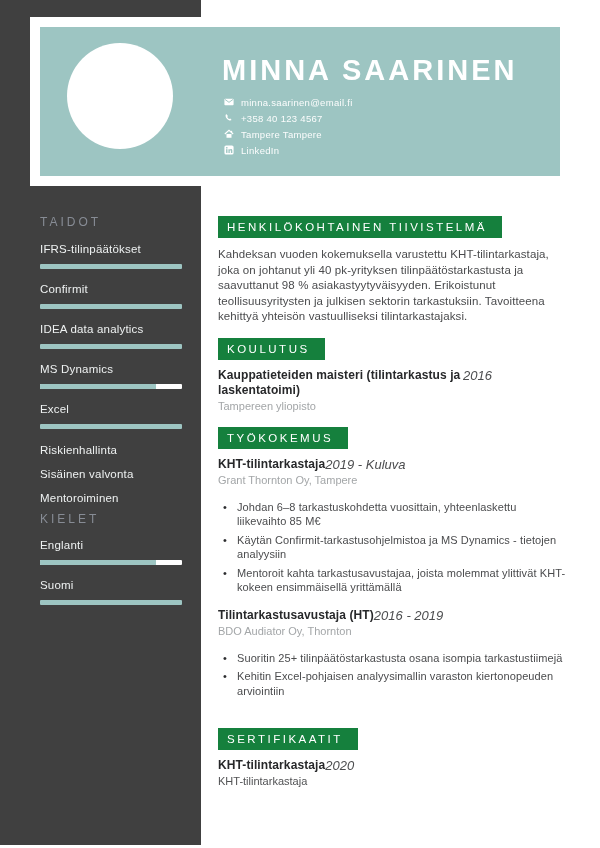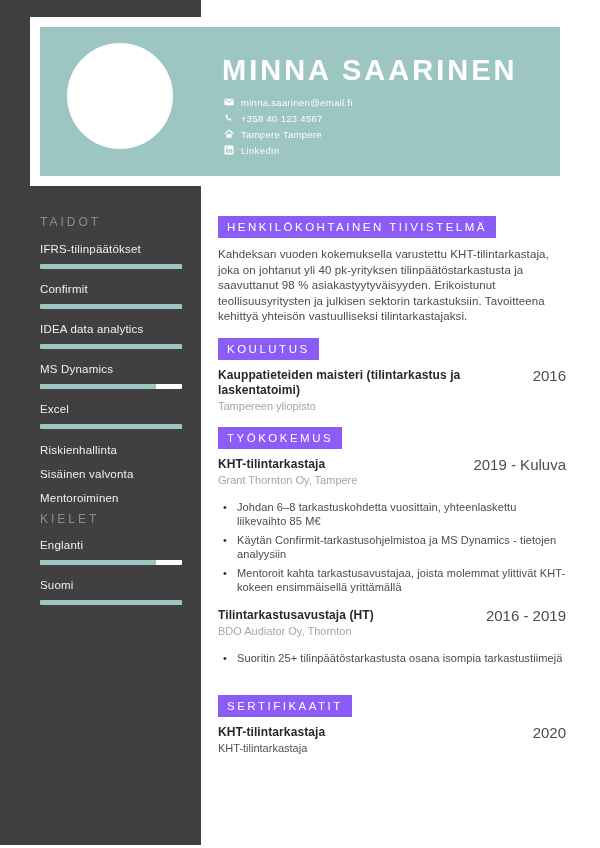--- a/index.html
+++ b/index.html
@@ -55,38 +55,38 @@
   .contacts { position:absolute; left:184px; top:70px; }
   .contact-row {
     display:flex; align-items:flex-start; height:16px; color:#fcfdfd;
     font-size:9.5px; letter-spacing:0.3px;
   }
   .contact-row .cicon { width:10px; height:10px; margin-right:7px; display:inline-flex; }
   .contact-row .cicon svg { width:10px; height:10px; }
   
   .main { position:absolute; left:218px; top:0; width:348px; }
   .badge {
-    display:inline-block; background:#8b5cf6; color:#ffffff;
-    font-size:11.5px; letter-spacing:2.5px; padding:5px 9px 4px 9px;
+    display:inline-block; background:#15803d; color:#ffffff;
+    font-size:11.5px; letter-spacing:2.5px; padding:5px 15px 4px 9px;
     line-height:13px;
   }
   .badge.first { margin-top:216px; }
   .summary-text {
     margin-top:9px; font-size:11.5px; line-height:15.5px; color:#4a4b4d;
     letter-spacing:0.1px;
   }
   .section { margin-top:13px; }
   .section.certs { margin-top:30px; }
   .entry { margin-top:8px; }
-  .entry-head { display:flex; justify-content:space-between; align-items:flex-start; }
+  .entry-head { display:flex; align-items:flex-start; }
   .entry-title {
     font-size:12px; font-weight:700; color:#27282a; line-height:15px;
     max-width:245px; letter-spacing:0.1px;
   }
-  .entry-date { font-size:15px; color:#4c4d4f; line-height:15px; white-space:nowrap; }
+  .entry-date { font-size:13px; color:#4c4d4f; line-height:15px; white-space:nowrap;font-style:italic; }
   .entry-sub { font-size:11px; color:#a3a6a8; line-height:15px; margin-top:1px; }
   .entry-sub.dark { color:#515254; }
   .bullets { list-style:none; margin-top:12px; }
   .bullets li {
     position:relative; padding-left:19px; font-size:11px; line-height:14.5px;
     color:#4a4b4d; margin-bottom:4px; letter-spacing:0.1px;
   }
   .bullets li::before {
     content:"•"; position:absolute; left:5px; top:0; color:#2b2c2e; font-size:11px;
   }
@@ -243,20 +243,21 @@
       </div>
 
       <div class="job">
         <div class="entry-head">
           <div class="entry-title">Tilintarkastusavustaja (HT)</div>
           <div class="entry-date">2016 - 2019</div>
         </div>
         <div class="entry-sub">BDO Audiator Oy, Thornton</div>
         <ul class="bullets">
           <li>Suoritin 25+ tilinpäätöstarkastusta osana isompia tarkastustiimejä</li>
+          <li>Kehitin Excel-pohjaisen analyysimallin varaston kiertonopeuden arviointiin</li>
         </ul>
       </div>
     </div>
 
     <div class="section certs">
       <div class="badge">SERTIFIKAATIT</div>
       <div class="entry">
         <div class="entry-head">
           <div class="entry-title">KHT-tilintarkastaja</div>
           <div class="entry-date">2020</div>

